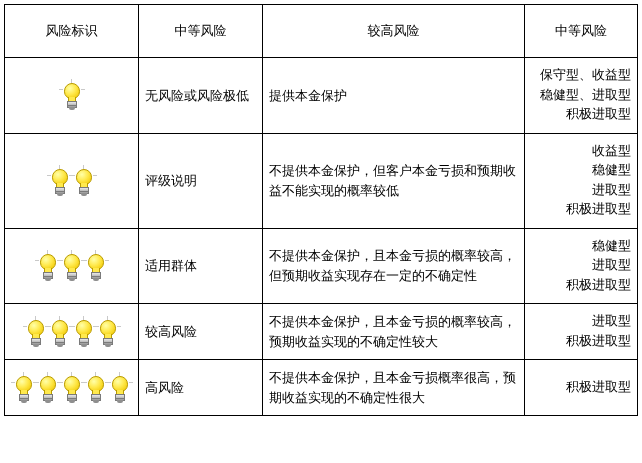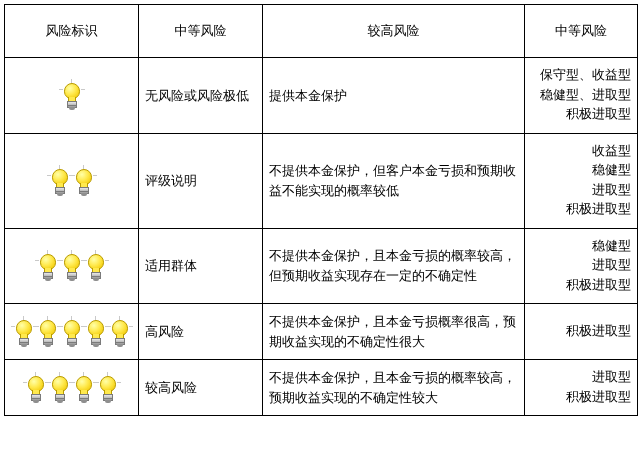--- a/index.html
+++ b/index.html
@@ -287,76 +287,76 @@
               </span>
             <span class="bulb">
                 <span class="ray t"></span>
                 <span class="ray l"></span>
                 <span class="ray r"></span>
                 <span class="glass"></span>
                 <span class="neck"></span>
                 <span class="base"></span>
                 <span class="tip"></span>
               </span>
-            <span class="bulb">
-                <span class="ray t"></span>
-                <span class="ray l"></span>
-                <span class="ray r"></span>
-                <span class="glass"></span>
-                <span class="neck"></span>
-                <span class="base"></span>
-                <span class="tip"></span>
-              </span>
-          </div>
-        </td>
-        <td class="cell-level">高风险</td>
-        <td class="cell-desc">不提供本金保护，且本金亏损概率很高，预期收益实现的不确定性很大</td>
-        <td class="cell-group" style="white-space: pre-line;">积极进取型</td>
-      </tr>
-      <tr>
-        <td class="cell-icons">
-          <div class="bulbs">
-            <span class="bulb">
-                <span class="ray t"></span>
-                <span class="ray l"></span>
-                <span class="ray r"></span>
-                <span class="glass"></span>
-                <span class="neck"></span>
-                <span class="base"></span>
-                <span class="tip"></span>
-              </span>
-            <span class="bulb">
-                <span class="ray t"></span>
-                <span class="ray l"></span>
-                <span class="ray r"></span>
-                <span class="glass"></span>
-                <span class="neck"></span>
-                <span class="base"></span>
-                <span class="tip"></span>
-              </span>
-            <span class="bulb">
-                <span class="ray t"></span>
-                <span class="ray l"></span>
-                <span class="ray r"></span>
-                <span class="glass"></span>
-                <span class="neck"></span>
-                <span class="base"></span>
-                <span class="tip"></span>
-              </span>
-            <span class="bulb">
-                <span class="ray t"></span>
-                <span class="ray l"></span>
-                <span class="ray r"></span>
-                <span class="glass"></span>
-                <span class="neck"></span>
-                <span class="base"></span>
-                <span class="tip"></span>
-              </span>
           </div>
         </td>
         <td class="cell-level">较高风险</td>
         <td class="cell-desc">不提供本金保护，且本金亏损的概率较高，预期收益实现的不确定性较大</td>
         <td class="cell-group" style="white-space: pre-line;">进取型
 积极进取型</td>
+      </tr>
+      <tr>
+        <td class="cell-icons">
+          <div class="bulbs">
+            <span class="bulb">
+                <span class="ray t"></span>
+                <span class="ray l"></span>
+                <span class="ray r"></span>
+                <span class="glass"></span>
+                <span class="neck"></span>
+                <span class="base"></span>
+                <span class="tip"></span>
+              </span>
+            <span class="bulb">
+                <span class="ray t"></span>
+                <span class="ray l"></span>
+                <span class="ray r"></span>
+                <span class="glass"></span>
+                <span class="neck"></span>
+                <span class="base"></span>
+                <span class="tip"></span>
+              </span>
+            <span class="bulb">
+                <span class="ray t"></span>
+                <span class="ray l"></span>
+                <span class="ray r"></span>
+                <span class="glass"></span>
+                <span class="neck"></span>
+                <span class="base"></span>
+                <span class="tip"></span>
+              </span>
+            <span class="bulb">
+                <span class="ray t"></span>
+                <span class="ray l"></span>
+                <span class="ray r"></span>
+                <span class="glass"></span>
+                <span class="neck"></span>
+                <span class="base"></span>
+                <span class="tip"></span>
+              </span>
+            <span class="bulb">
+                <span class="ray t"></span>
+                <span class="ray l"></span>
+                <span class="ray r"></span>
+                <span class="glass"></span>
+                <span class="neck"></span>
+                <span class="base"></span>
+                <span class="tip"></span>
+              </span>
+          </div>
+        </td>
+        <td class="cell-level">高风险</td>
+        <td class="cell-desc">不提供本金保护，且本金亏损概率很高，预期收益实现的不确定性很大</td>
+        <td class="cell-group" style="white-space: pre-line;">积极进取型</td>
       </tr>
     </tbody>
   </table>
 </div>
 
 </body></html>

